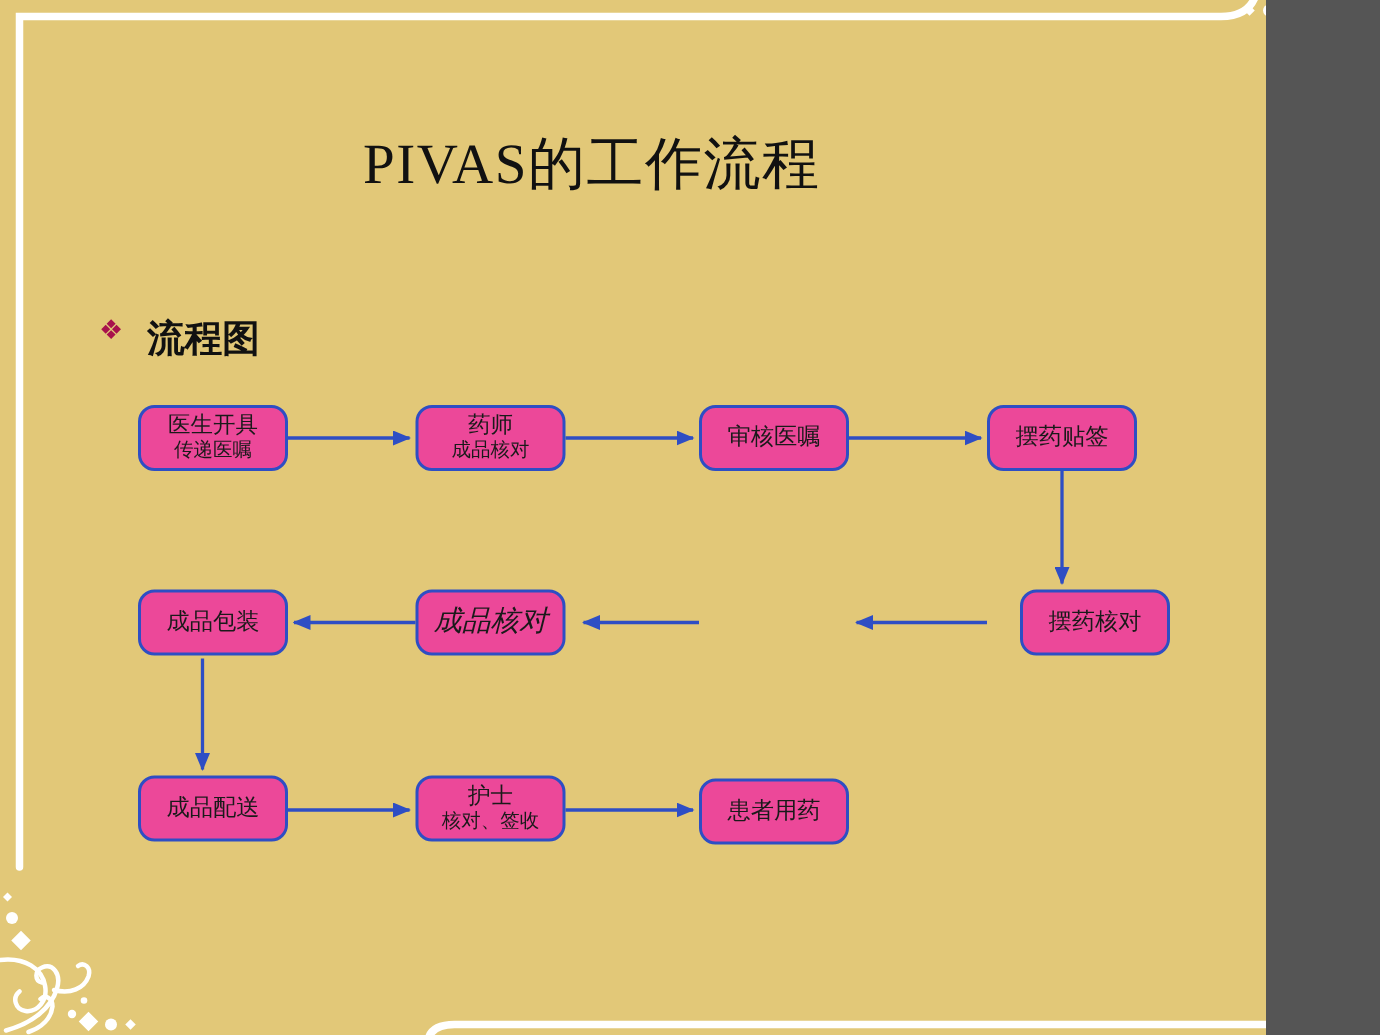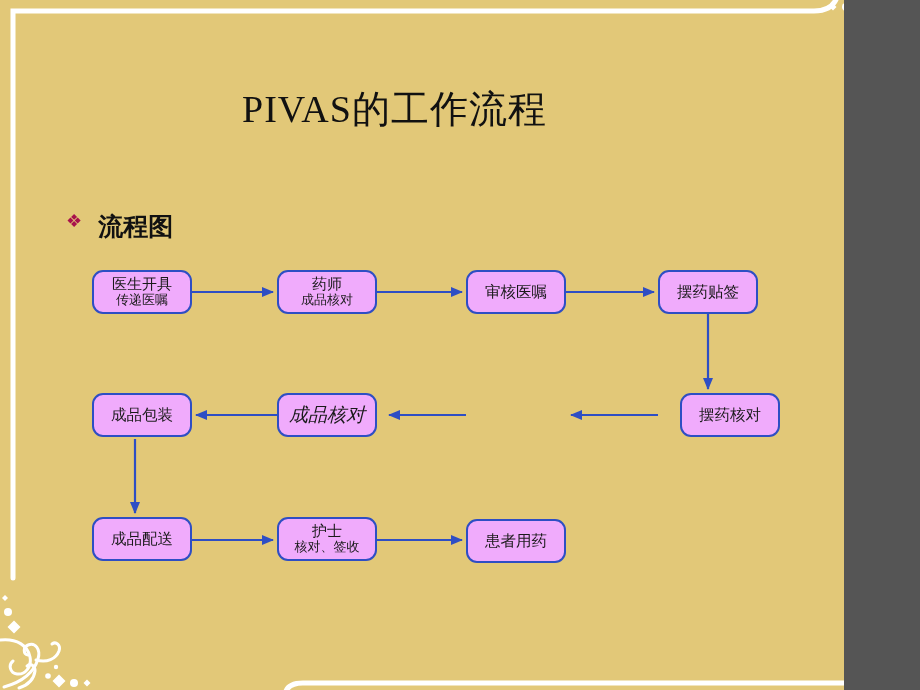--- a/index.html
+++ b/index.html
@@ -27,21 +27,21 @@
   .bullet{
     font-size:18px;color:#A8124C;line-height:1;
     font-family:"DejaVu Sans",sans-serif;
   }
   .section-label{
     font-size:25px;font-weight:bold;color:#111;line-height:1.1;margin-top:12px;
   }
   .node{
     position:absolute;
     width:100px;height:44px;
-    background:#f0abfc;
+    background:#ec4899;
     border:2px solid #2E4EC4;
     border-radius:11px;
     box-sizing:border-box;
     display:flex;flex-direction:column;
     align-items:center;justify-content:center;
     color:#1A1A1A;
     line-height:1.15;
   }
   .node .l1{font-size:15.5px;}
   .node .l2{font-size:13px;font-family:Liberation Serif, serif;}

